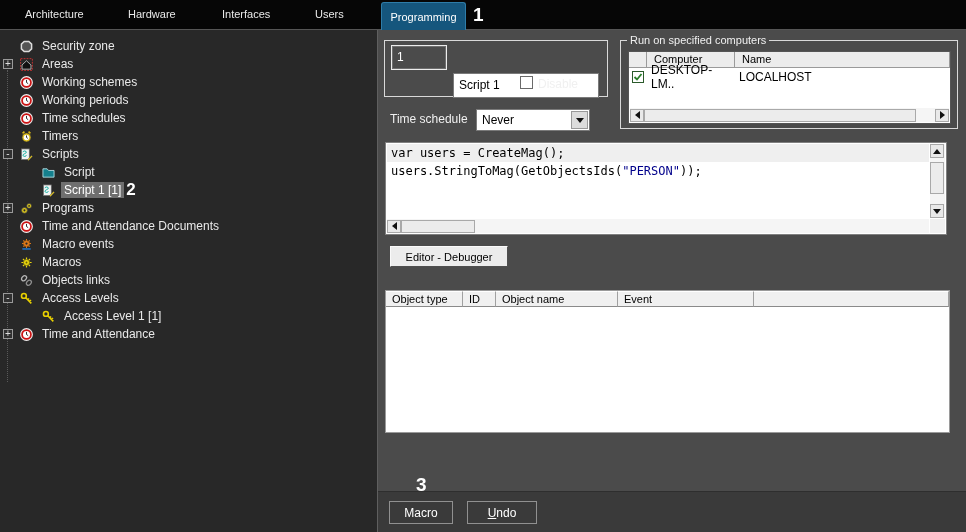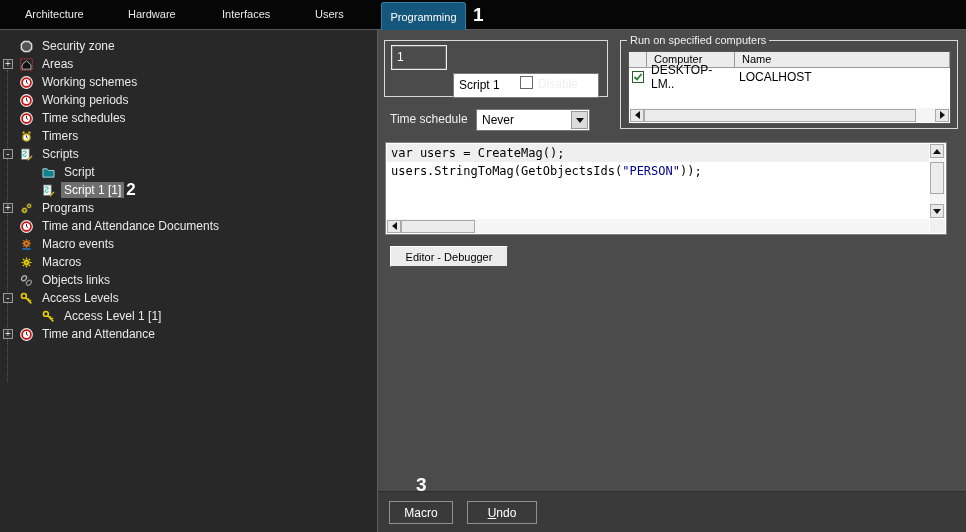--- a/index.html
+++ b/index.html
@@ -390,20 +390,29 @@
           <span class="tri-l"></span>
         </span>
       <span class="hthumb" style="width:74px;"></span>
       <span style="flex:1"></span>
     </div>
     <div class="corner"></div>
   </div>
 
   <div class="btn-editor">Editor - Debugger</div>
 
+  <div class="etable">
+    <div class="ehead">
+      <span class="hc e0">Object type</span>
+      <span class="hc e1">ID</span>
+      <span class="hc e2">Object name</span>
+      <span class="hc e3">Event</span>
+      <span class="hc e4"></span>
+    </div>
+  </div>
 
   <div class="botbar"></div>
   <span class="annot" style="position:absolute; left:416px; top:474px; z-index:3;">3</span>
   <div class="abtn" style="left:389px; top:501px; width:64px;">Macro</div>
   <div class="abtn" style="left:467px; top:501px; width:70px;">
       <span style="text-decoration:underline;">U</span>
       <span>ndo</span>
     </div>
 
 </div>

